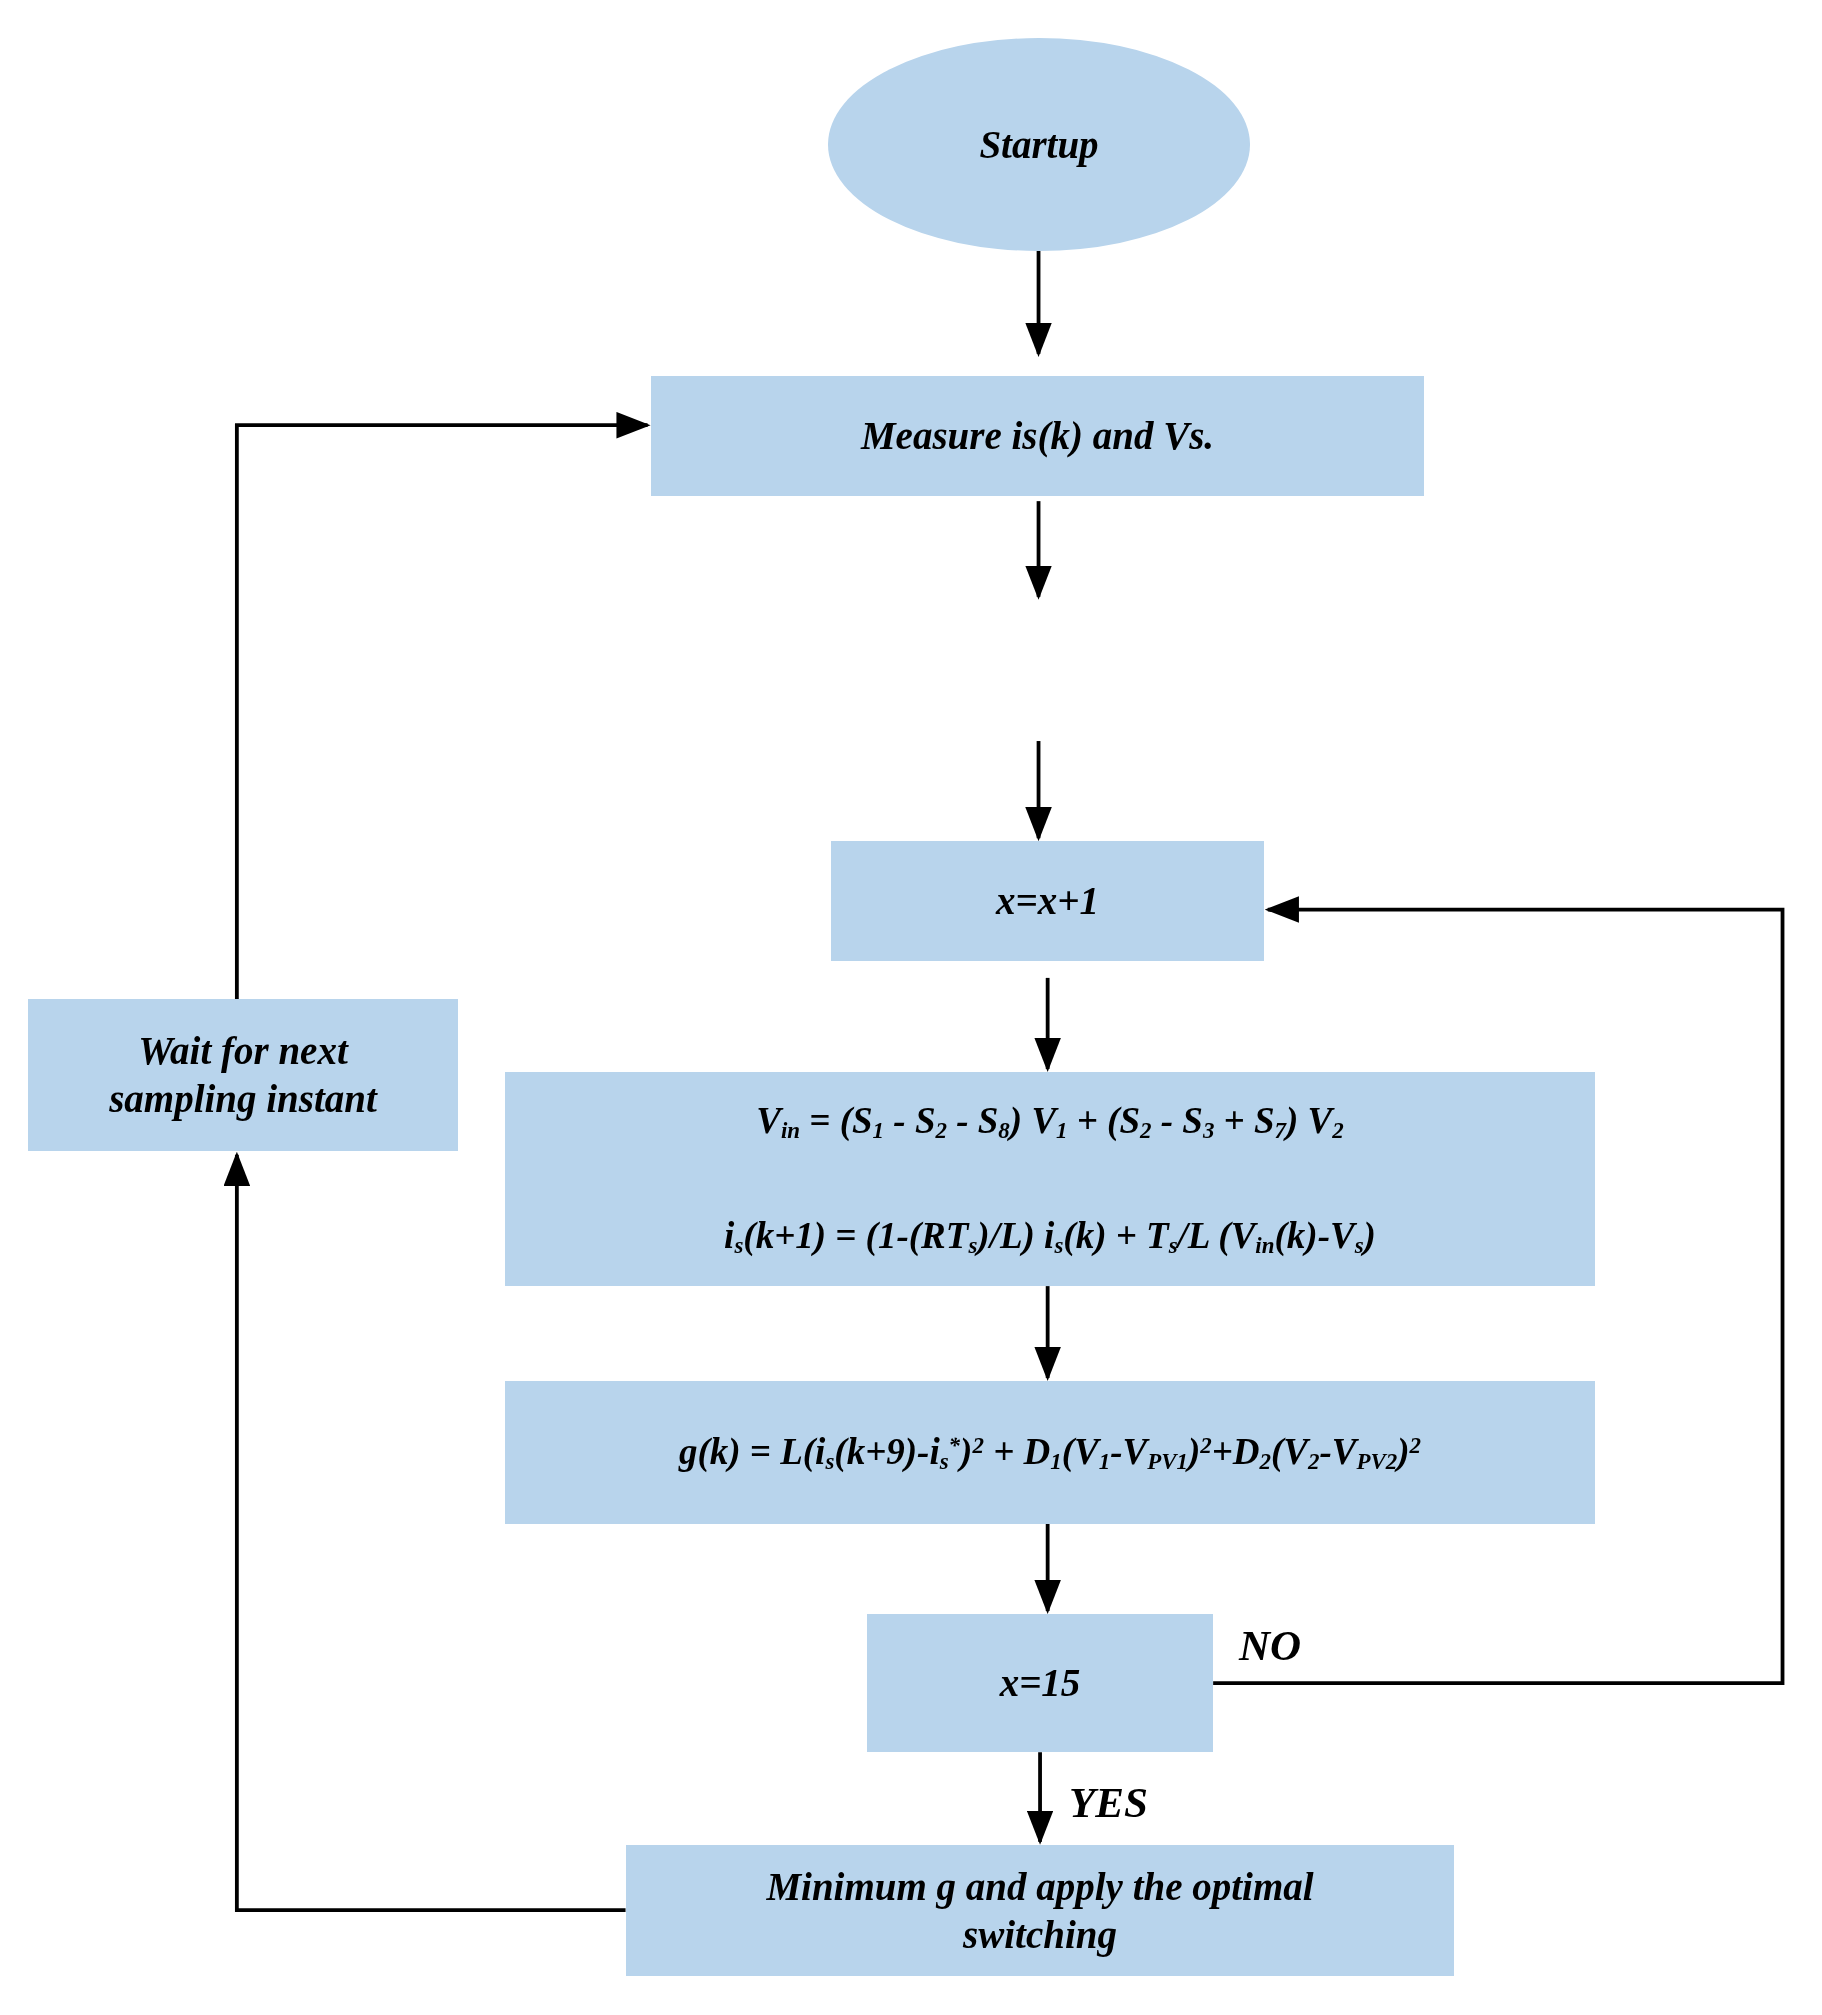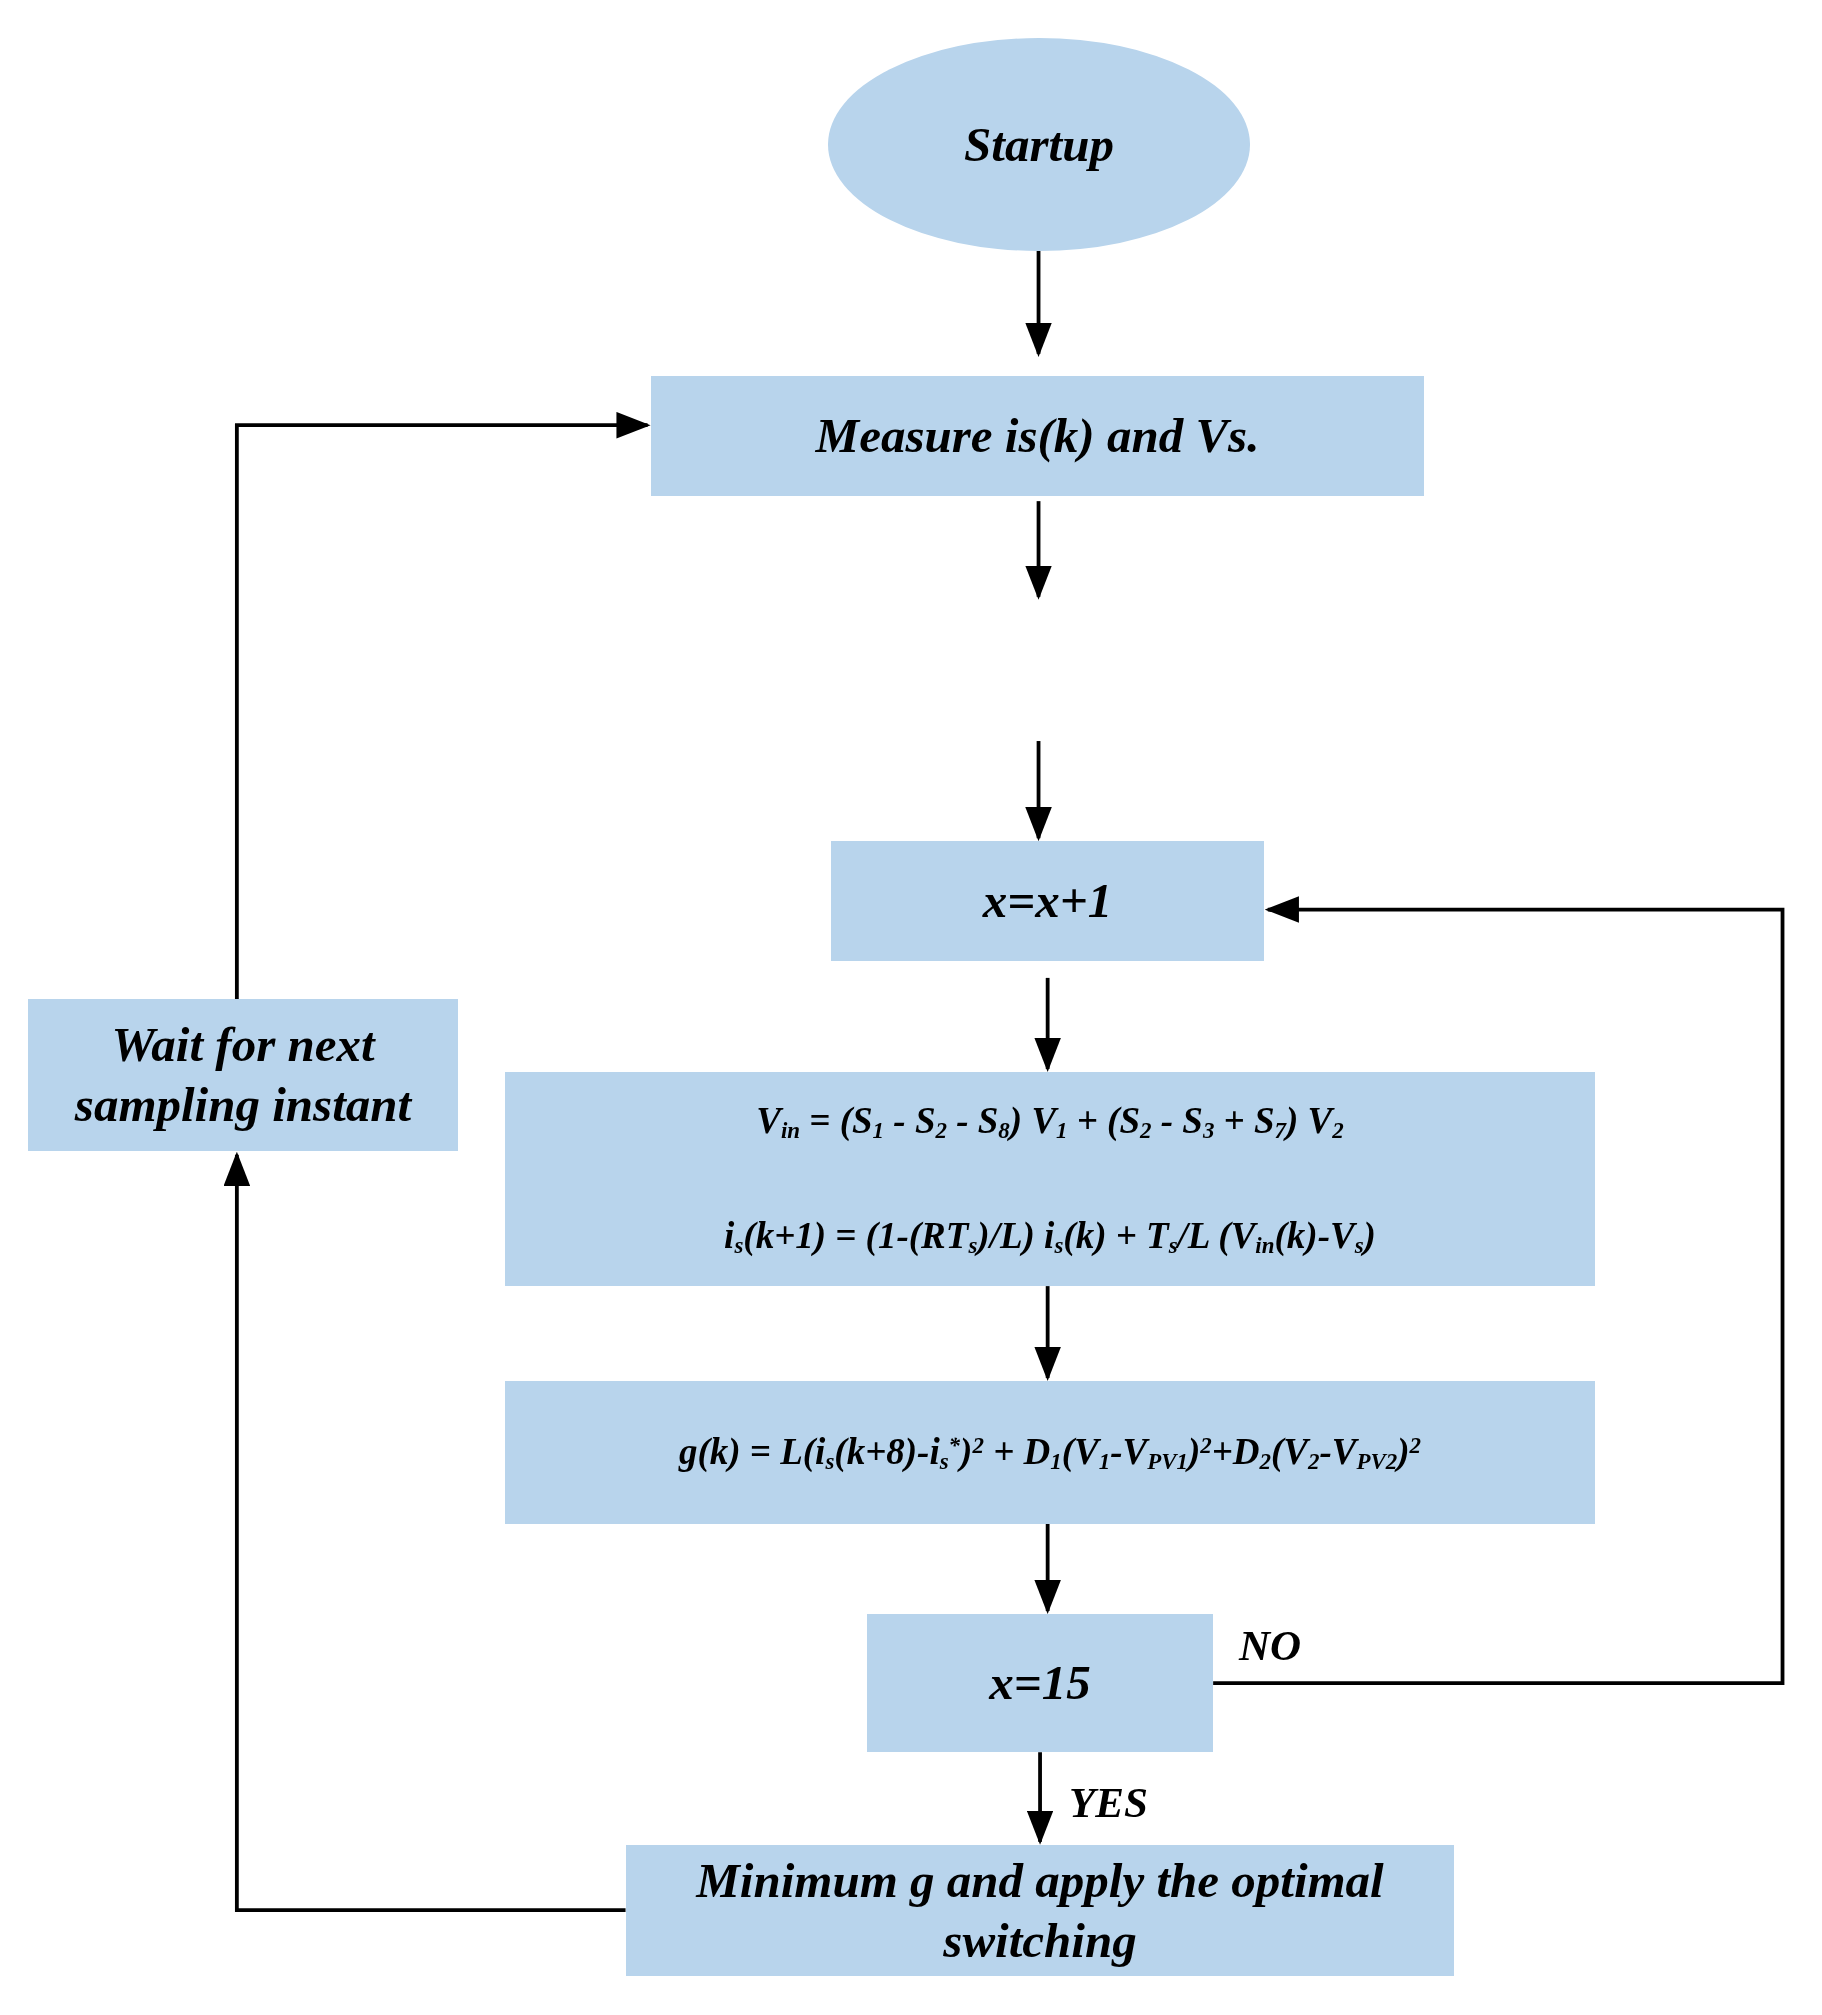--- a/index.html
+++ b/index.html
@@ -12,21 +12,21 @@
   }
   .stage { position: absolute; inset: 0; width: 1822px; height: 2015px; }
   svg.wires { position: absolute; left: 0; top: 0; }
   svg.wires polyline { fill: none; stroke: #000; stroke-width: 5; }
   .node {
     position: absolute;
     background: var(--node-fill, #b8d4ec);
     display: flex; align-items: center; justify-content: center;
     text-align: center;
     font-weight: bold; font-style: italic;
-    font-size: 49px; line-height: 1.22;
+    font-size: 39px; line-height: 1.22;
     color: #000;
   }
   .ellipse { border-radius: 50%; }
   .prewrap { white-space: pre-line; }
   .eq { font-size: 37px; }
   .eq .eq-line + .eq-line { margin-top: 68px; }
   sub { font-size: 0.62em; vertical-align: -0.22em; }
   sup { font-size: 0.62em; vertical-align: 0.5em; }
   .edge-label {
     position: absolute;
@@ -82,21 +82,21 @@
 
   <div class="node eq" style="left:505px; top:1072px; width:1090px; height:214px;">
     <div>
         <div class="eq-line"><span>V</span><sub>in</sub><span> = (S</span><sub>1</sub><span> - S</span><sub>2</sub><span> - S</span><sub>8</sub><span>) V</span><sub>1</sub><span> + (S</span><sub>2</sub><span> - S</span><sub>3</sub><span> + S</span><sub>7</sub><span>) V</span><sub>2</sub></div>
         <div class="eq-line"><span>i</span><sub>s</sub><span>(k+1) = (1-(RT</span><sub>s</sub><span>)/L) i</span><sub>s</sub><span>(k) + T</span><sub>s</sub><span>/L (V</span><sub>in</sub><span>(k)-V</span><sub>s</sub><span>)</span></div>
       </div>
   </div>
 
   <div class="node eq" style="left:505px; top:1381px; width:1090px; height:143px;">
     <div>
-        <div class="eq-line"><span>g(k) = L(i</span><sub>s</sub><span>(k+8)-i</span><sub>s</sub><sup>*</sup><span>)</span><sup>2</sup><span> + D</span><sub>1</sub><span>(V</span><sub>1</sub><span>-V</span><sub>PV1</sub><span>)</span><sup>2</sup><span>+D</span><sub>2</sub><span>(V</span><sub>2</sub><span>-V</span><sub>PV2</sub><span>)</span><sup>2</sup></div>
+        <div class="eq-line"><span>g(k) = L(i</span><sub>s</sub><span>(k+9)-i</span><sub>s</sub><sup>*</sup><span>)</span><sup>2</sup><span> + D</span><sub>1</sub><span>(V</span><sub>1</sub><span>-V</span><sub>PV1</sub><span>)</span><sup>2</sup><span>+D</span><sub>2</sub><span>(V</span><sub>2</sub><span>-V</span><sub>PV2</sub><span>)</span><sup>2</sup></div>
       </div>
   </div>
 
   <div class="node" style="left:867px; top:1614px; width:346px; height:138px;">
     <div>x=15</div>
   </div>
 
   <div class="node" style="left:626px; top:1845px; width:828px; height:131px;">
     <div class="prewrap">Minimum g and apply the optimal
 switching</div>

